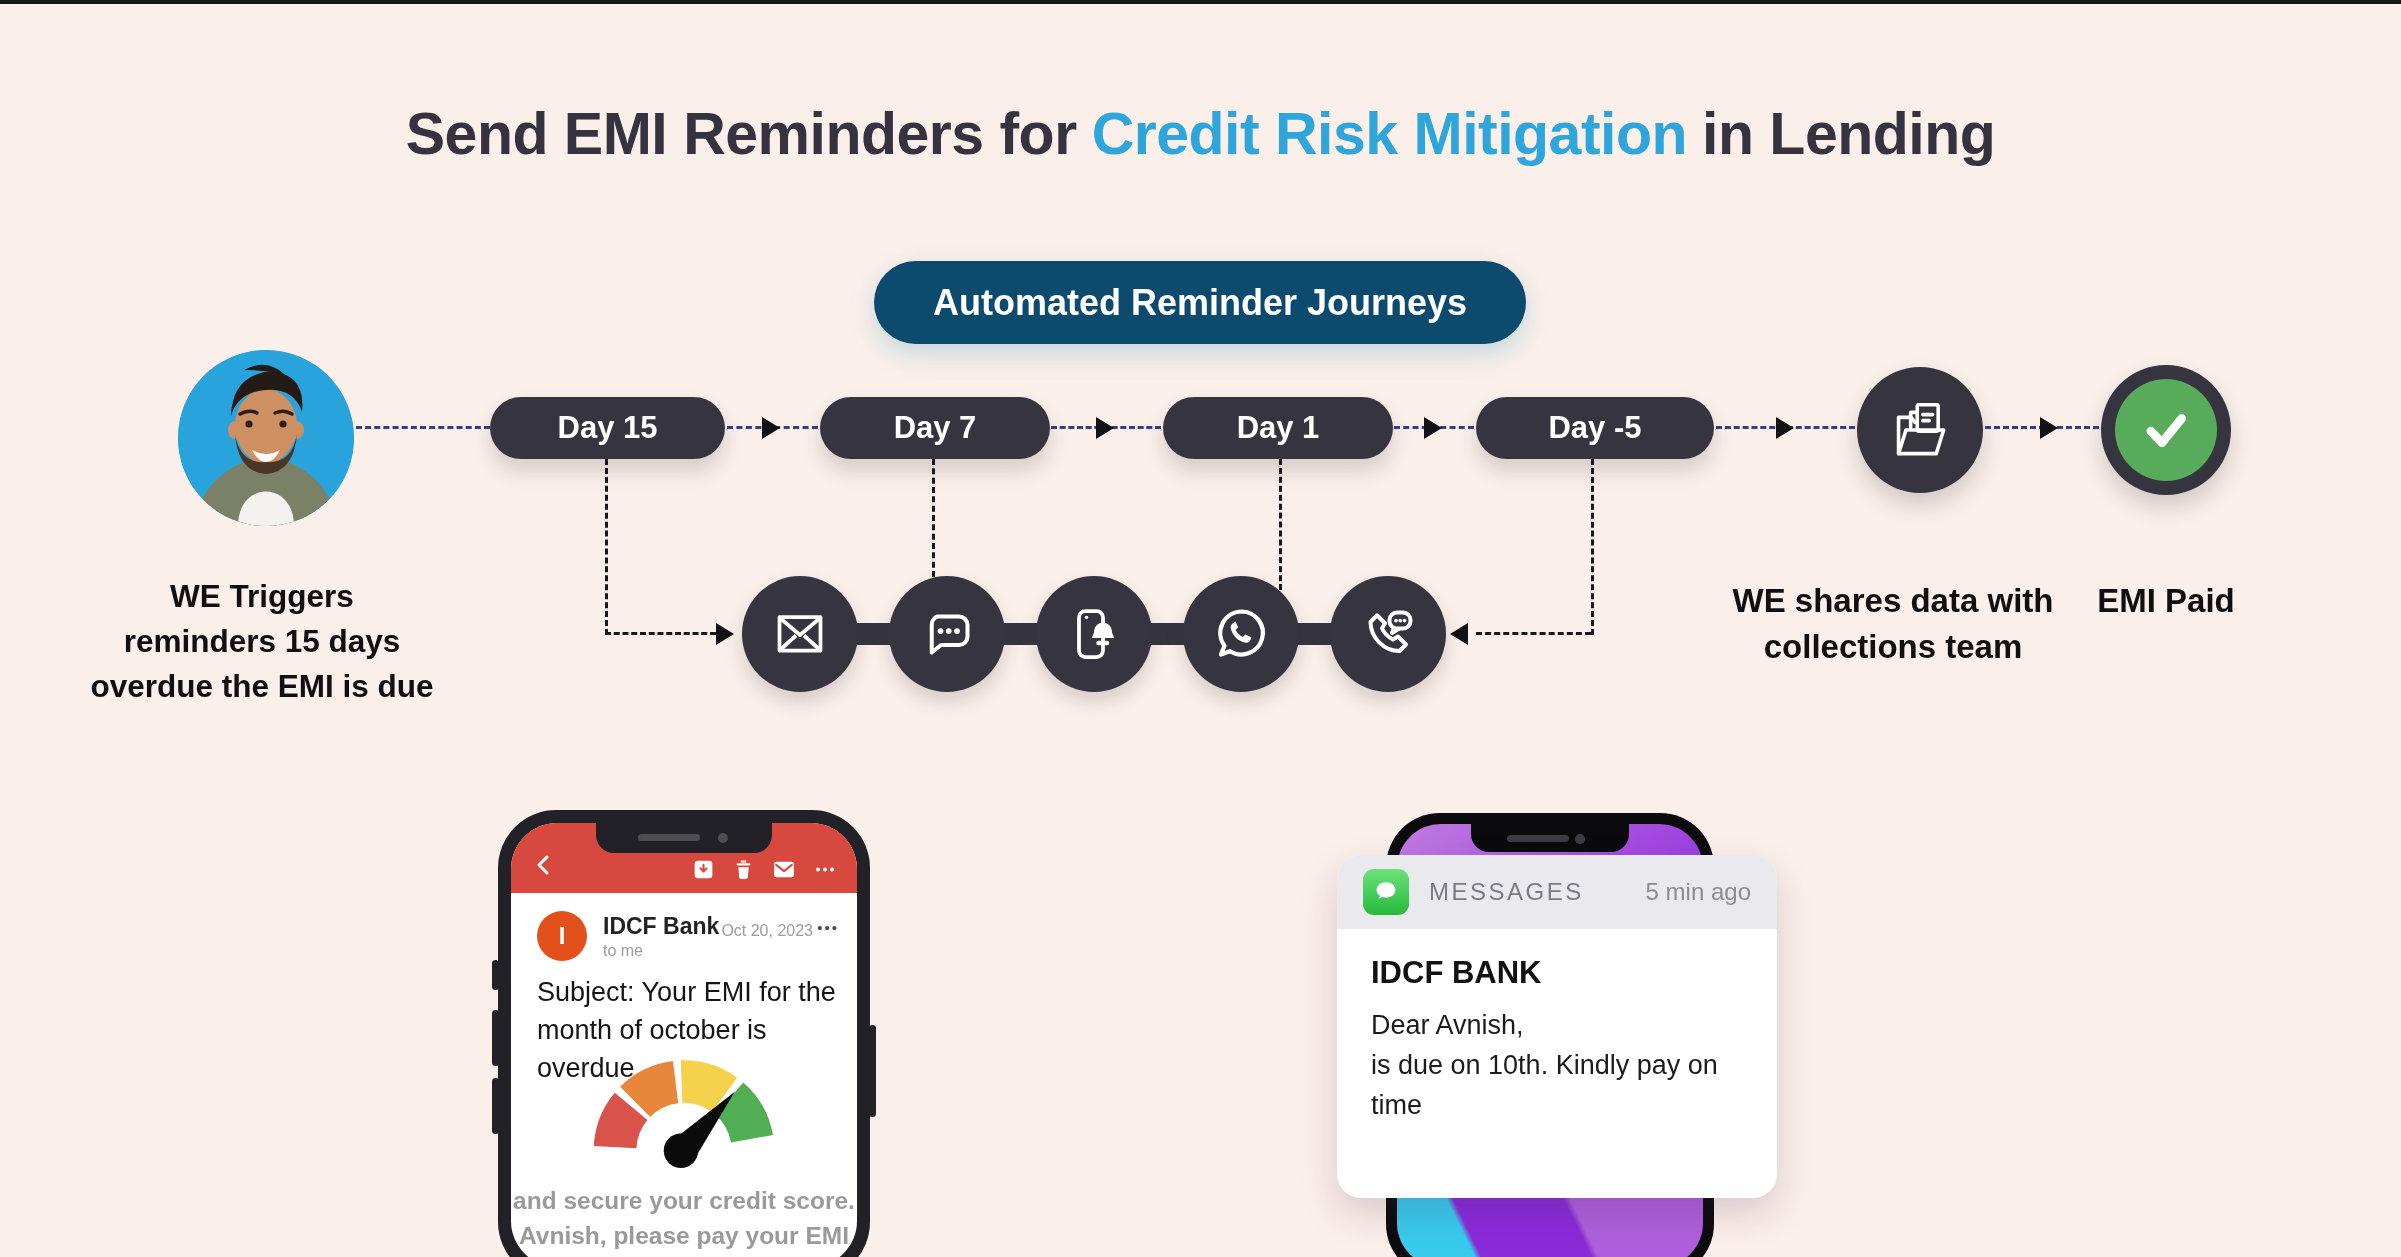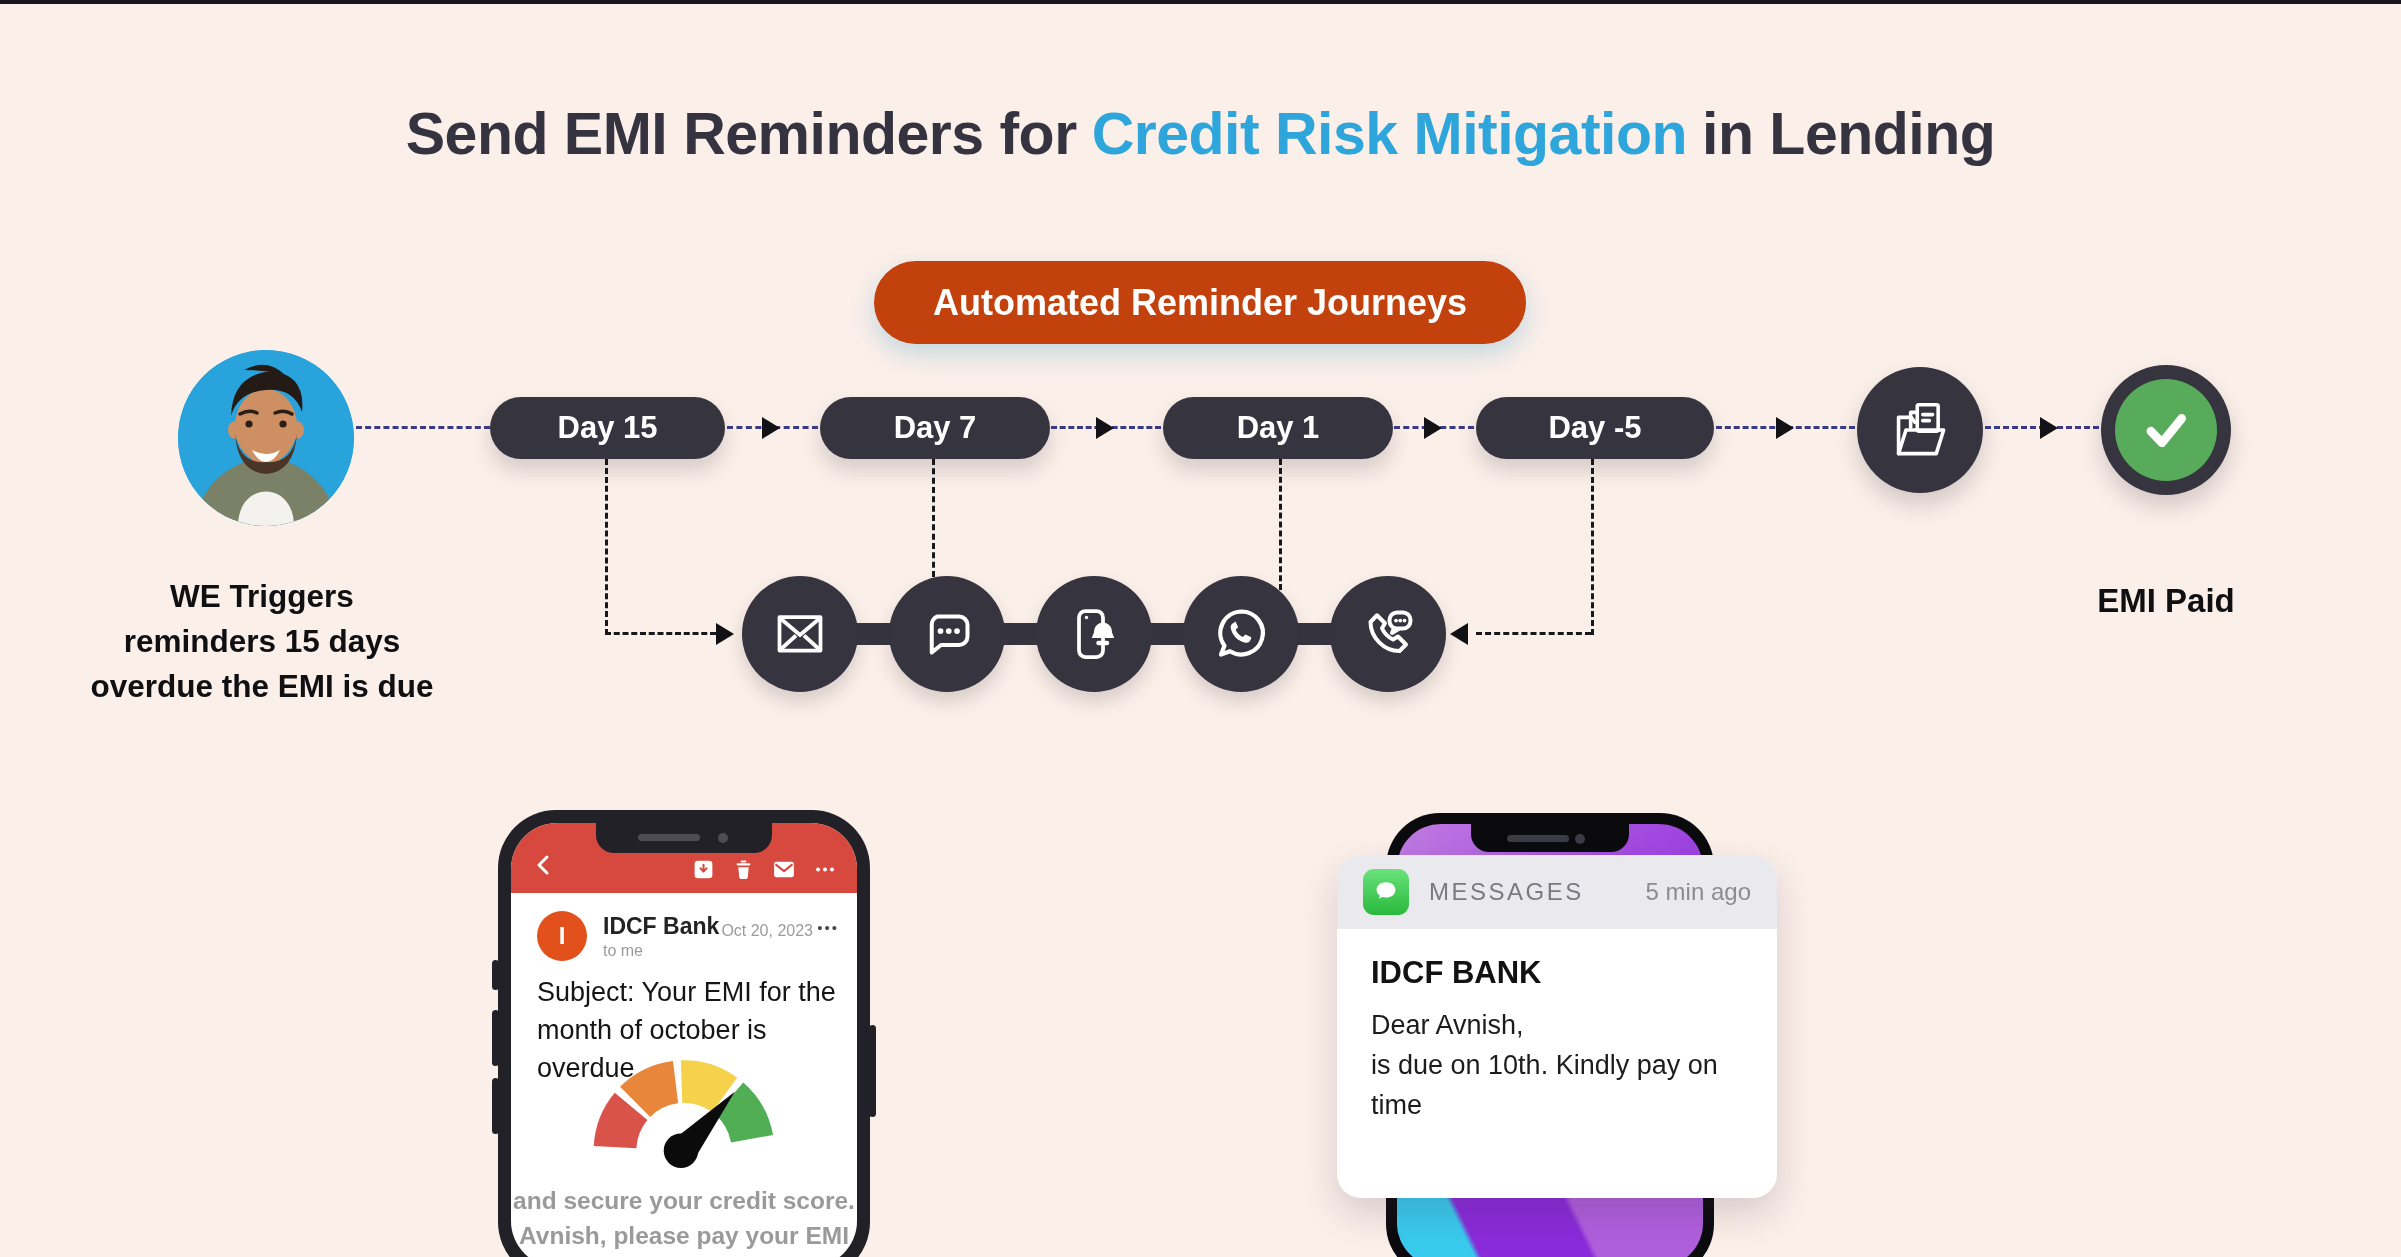--- a/index.html
+++ b/index.html
@@ -9,21 +9,21 @@
 
   
   .topline{left:0;top:0;width:100%;height:4px;background:#17171b;}
 
   
   .title{left:0;top:100px;width:100%;display:flex;justify-content:center;gap:15px;
          font-size:59px;font-weight:700;color:#34333F;letter-spacing:-.5px;}
   .title .hl{color:#2EA5DB;}
 
   
-  .banner{left:874px;top:261px;width:652px;height:83px;background:#c2410c;border-radius:42px;
+  .banner{left:874px;top:261px;width:652px;height:83px;background:#0c4a6e;border-radius:42px;
           display:flex;align-items:center;justify-content:center;color:#fff;font-size:36px;font-weight:700;
           box-shadow:0 10px 24px rgba(37,152,198,.25);}
 
   
   .avatar{left:178px;top:350px;width:176px;height:176px;border-radius:50%;overflow:hidden;background:#29A3DC;}
   .cap{font-weight:600;color:#101013;text-align:center;}
   .cap-left{left:62px;top:574px;width:400px;font-size:31.5px;line-height:45px;}
   .cap-collections{left:1693px;top:578px;width:400px;font-size:33px;line-height:46px;}
   .cap-paid{left:2066px;top:578px;width:200px;font-size:33px;line-height:46px;}
   .cap-channels{left:853px;top:726px;width:500px;font-size:34px;line-height:49px;}
@@ -185,20 +185,24 @@
   </div>
 
   <div class="abs node check-node">
     <div class="check-inner">
       <svg width="58" height="58" viewBox="0 0 50 50" fill="none">
         <polyline points="12,26 21.5,36 38.5,15" stroke="#fff" stroke-width="7.5" stroke-linecap="round" stroke-linejoin="round"></polyline>
       </svg>
     </div>
   </div>
 
+  <div class="abs cap cap-collections">
+    <div>WE shares data with</div>
+    <div>collections team</div>
+  </div>
   <div class="abs cap cap-paid">EMI Paid</div>
 
   <div class="abs chanbar"></div>
 
   <div class="abs chan" style="left:742px;top:576px;">
     <svg width="60" height="60" viewBox="0 0 24 24" fill="none" stroke="#fff" stroke-width="1.5" stroke-linejoin="round">
       <rect x="3.8" y="5.2" width="16.4" height="13.4"></rect>
       <path d="M4.2 5.8 L12 12.4 L19.8 5.8"></path>
       <path d="M4.2 18.2 L10.4 12.6 M19.8 18.2 L13.6 12.6"></path>
     </svg>

